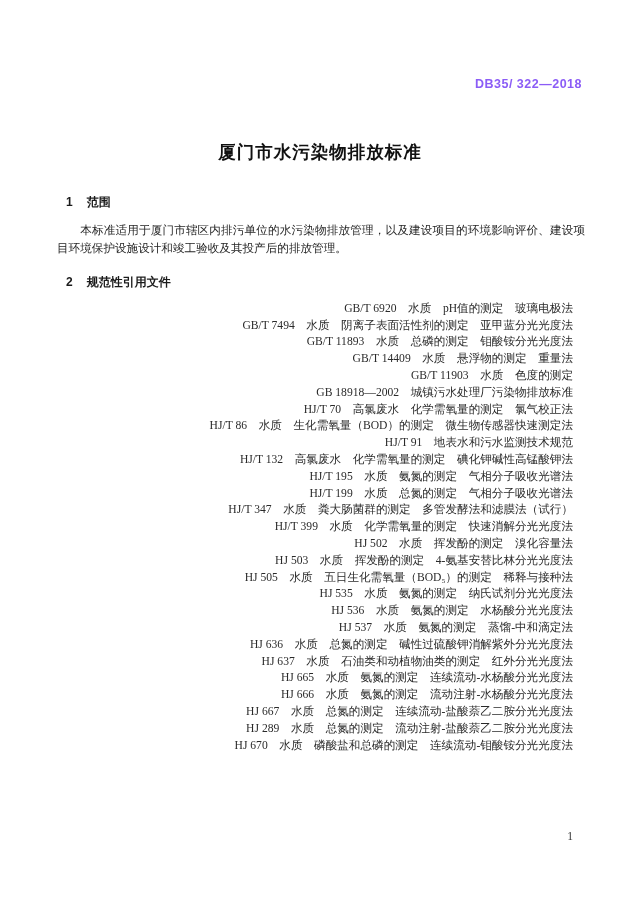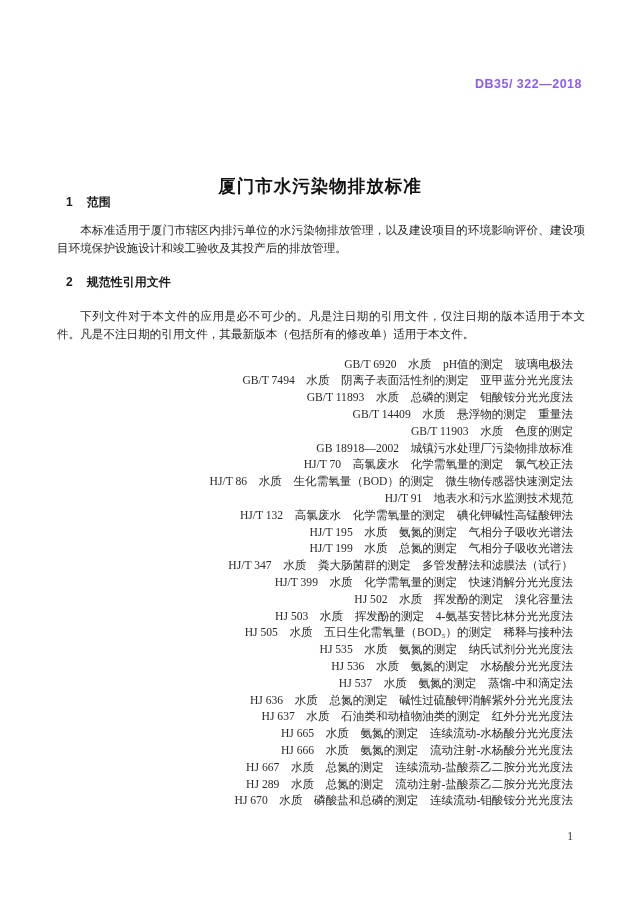--- a/index.html
+++ b/index.html
@@ -24,21 +24,20 @@
   }
   .doc-title {
     position:absolute;
     top:140px; left:0; right:0;
     text-align:center;
     font-family:"Liberation Sans", sans-serif;
     font-weight:bold;
     font-size:17.5px;
     letter-spacing:1px;
     color:#111;
-    margin-top:34px;
   }
   .content {
     position:absolute;
     top:190px; left:57px;
     width:528px;
     font-size:11.6px;
     line-height:18.4px;
     text-align:justify;
   }
   .clause-heading {
@@ -86,23 +85,20 @@
     </div>
 
     <div class="para-block">
       <p>本标准适用于厦门市辖区内排污单位的水污染物排放管理，以及建设项目的环境影响评价、建设项目环境保护设施设计和竣工验收及其投产后的排放管理。</p>
     </div>
 
     <div class="clause-heading clause-heading--refs">
       <span class="num">2</span><span>规范性引用文件</span>
     </div>
 
-    <div class="para-block para-block--refs">
-      <p>下列文件对于本文件的应用是必不可少的。凡是注日期的引用文件，仅注日期的版本适用于本文件。凡是不注日期的引用文件，其最新版本（包括所有的修改单）适用于本文件。</p>
-    </div>
 
     <ul class="ref-list">
       <li>GB/T 6920　水质　pH值的测定　玻璃电极法</li>
       <li>GB/T 7494　水质　阴离子表面活性剂的测定　亚甲蓝分光光度法</li>
       <li>GB/T 11893　水质　总磷的测定　钼酸铵分光光度法</li>
       <li>GB/T 14409　水质　悬浮物的测定　重量法</li>
       <li>GB/T 11903　水质　色度的测定</li>
       <li>GB 18918—2002　城镇污水处理厂污染物排放标准</li>
       <li>HJ/T 70　高氯废水　化学需氧量的测定　氯气校正法</li>
       <li>HJ/T 86　水质　生化需氧量（BOD）的测定　微生物传感器快速测定法</li>

